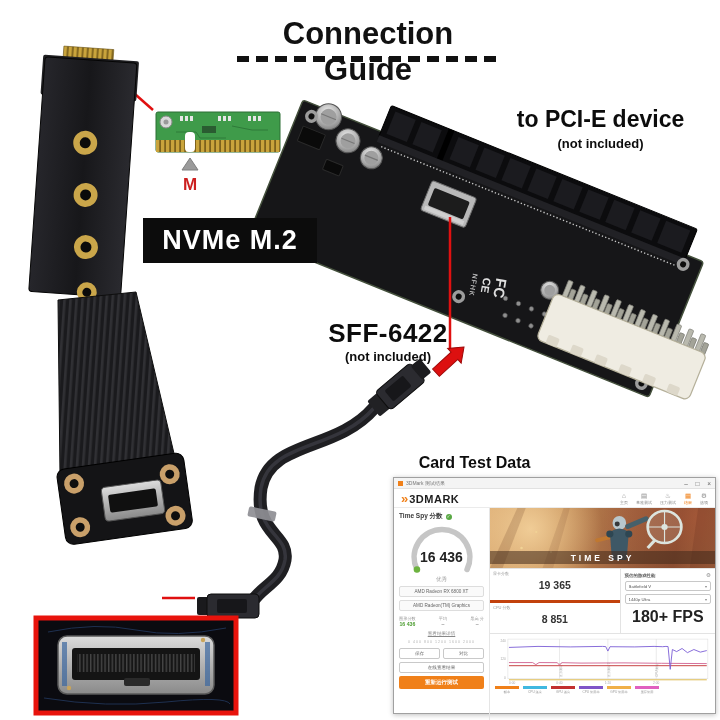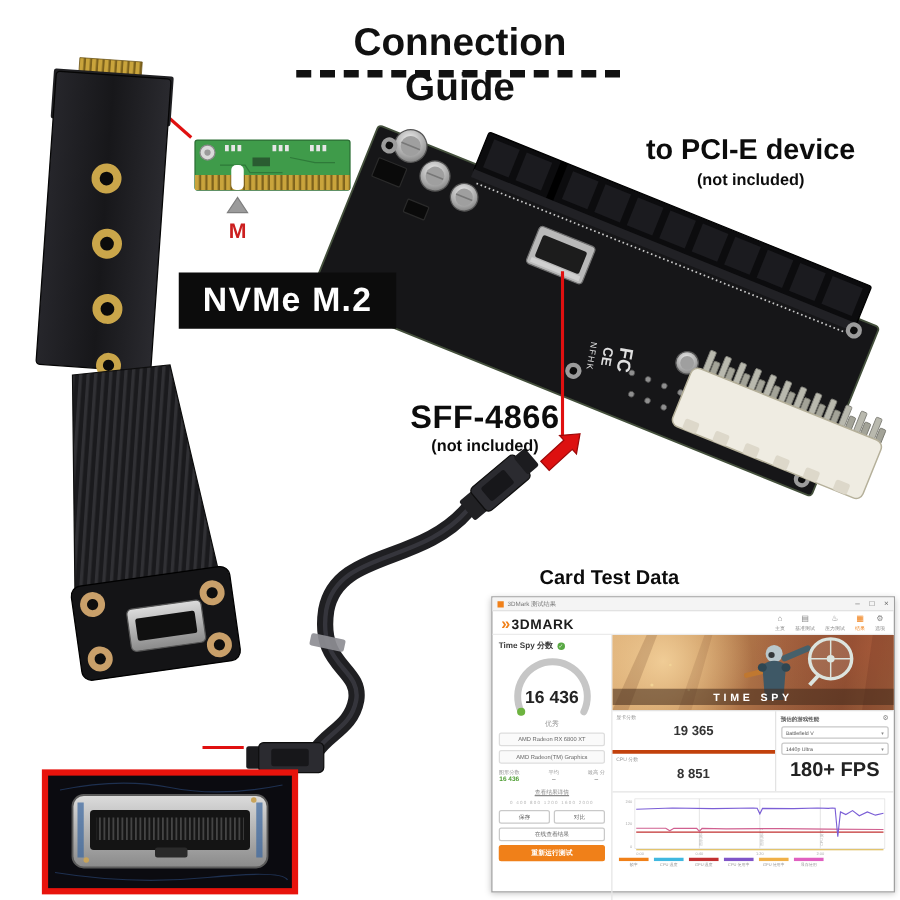--- a/index.html
+++ b/index.html
@@ -6,21 +6,21 @@
   body{width:720px;height:720px;position:relative;background:#ffffff;overflow:hidden;
        font-family:"Liberation Sans","DejaVu Sans",sans-serif;}
   .abs{position:absolute;}
   
   .title{left:238px;top:16px;width:260px;text-align:center;font-size:31px;font-weight:bold;color:#111;letter-spacing:0px;}
   
   .lbl-pcie{left:498px;top:106px;width:205px;text-align:center;font-size:23px;font-weight:800;color:#0c0c0c;}
   .lbl-pcie-note{left:498px;top:136px;width:205px;text-align:center;font-size:13px;font-weight:700;color:#0c0c0c;}
   .lbl-sff{left:318px;top:318px;width:140px;text-align:center;font-size:26px;font-weight:800;color:#0c0c0c;letter-spacing:.5px;}
   .lbl-sff-note{left:318px;top:349px;width:140px;text-align:center;font-size:13px;font-weight:700;color:#0c0c0c;}
-  .lbl-card{left:420px;top:454px;width:135px;text-align:center;font-size:16px;font-weight:800;color:#0c0c0c;}
+  .lbl-card{left:407px;top:454px;width:135px;text-align:center;font-size:16px;font-weight:800;color:#0c0c0c;}
   .nvme-box{left:143px;top:218px;width:174px;height:45px;background:#0c0c0c;color:#fff;
             display:flex;align-items:center;justify-content:center;font-size:27px;font-weight:600;letter-spacing:1px;}
   
   .bench{left:393px;top:477px;width:321px;height:235px;background:#fff;border:1px solid #a0a0a0;
          box-shadow:0 1px 5px rgba(0,0,0,.25);font-size:6px;color:#444;}
   .tb{height:10px;display:flex;align-items:center;padding:0 4px;background:#f4f4f4;border-bottom:1px solid #e2e2e2;}
   .tb-ic{width:5px;height:5px;background:#f08019;margin-right:3px;}
   .tb-title{flex:1;font-size:5px;color:#777;white-space:nowrap;overflow:hidden;}
   .tb-ctl span{margin-left:6px;font-size:6.5px;color:#666;}
   .toolbar{height:18px;display:flex;align-items:center;padding:0 7px;border-bottom:1px solid #ebebeb;}
@@ -351,21 +351,21 @@
     <circle cx="33" cy="70" r="2.2" fill="#c9a45a"></circle>
       <circle cx="167" cy="22" r="2.2" fill="#c9a45a"></circle>
   </g>
 
   <line x1="237" y1="59" x2="498" y2="59" stroke="#111" stroke-width="6" stroke-dasharray="12,7"></line>
 </svg>
 
 <div class="abs title">Connection Guide</div>
 <div class="abs lbl-pcie">to PCI-E device</div>
 <div class="abs lbl-pcie-note">(not included)</div>
-<div class="abs lbl-sff">SFF-4866</div>
+<div class="abs lbl-sff">SFF-6422</div>
 <div class="abs lbl-sff-note">(not included)</div>
 <div class="abs nvme-box">NVMe M.2</div>
 <div class="abs lbl-card">Card Test Data</div>
 
 <div class="abs bench">
   <div class="tb">
     <span class="tb-ic"></span>
     <span class="tb-title">3DMark 测试结果</span>
     <span class="tb-ctl">
       <span>–</span>

